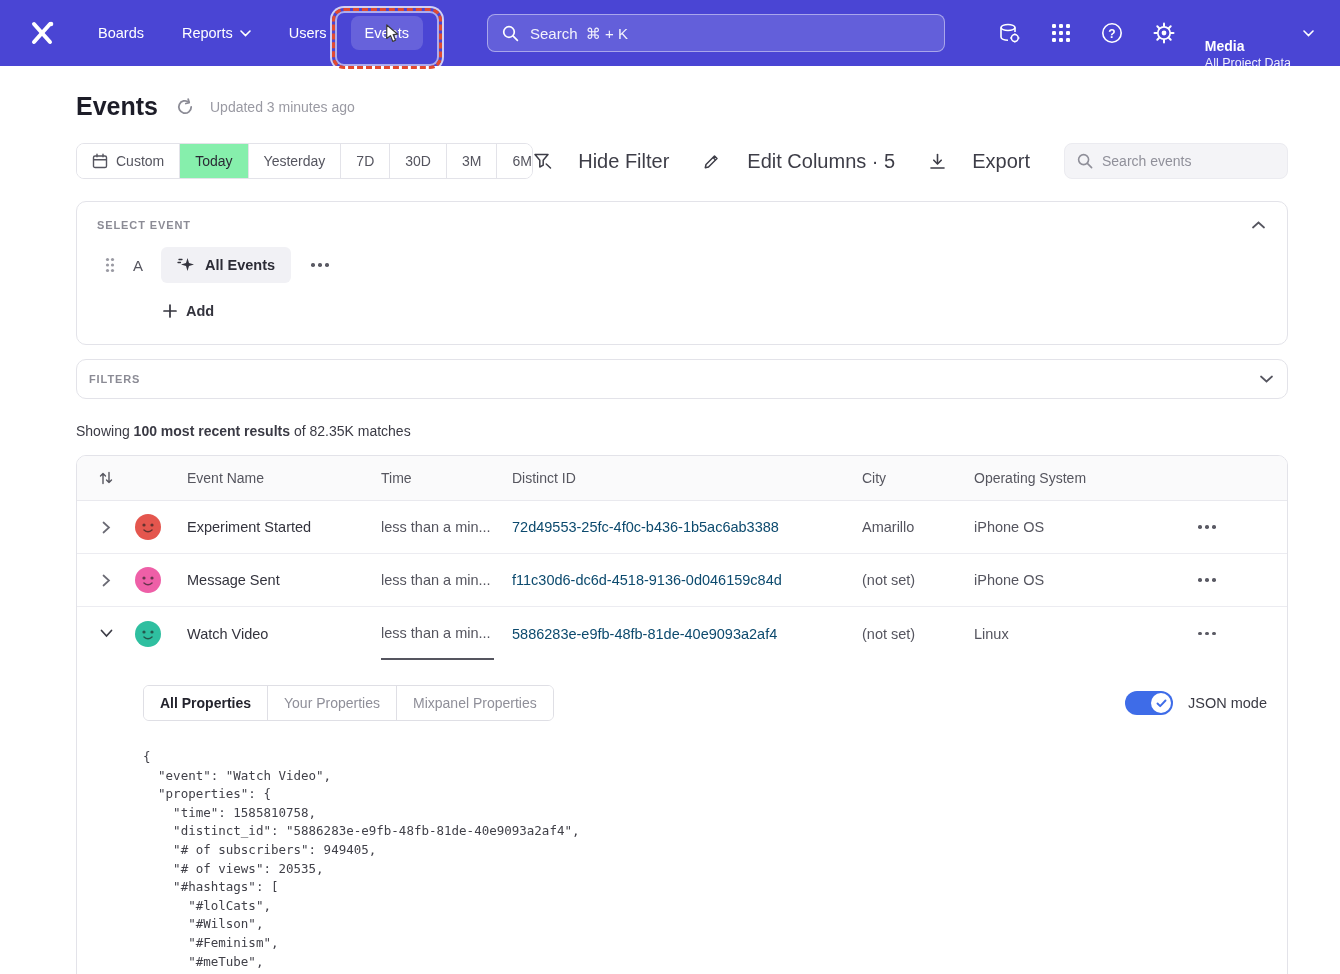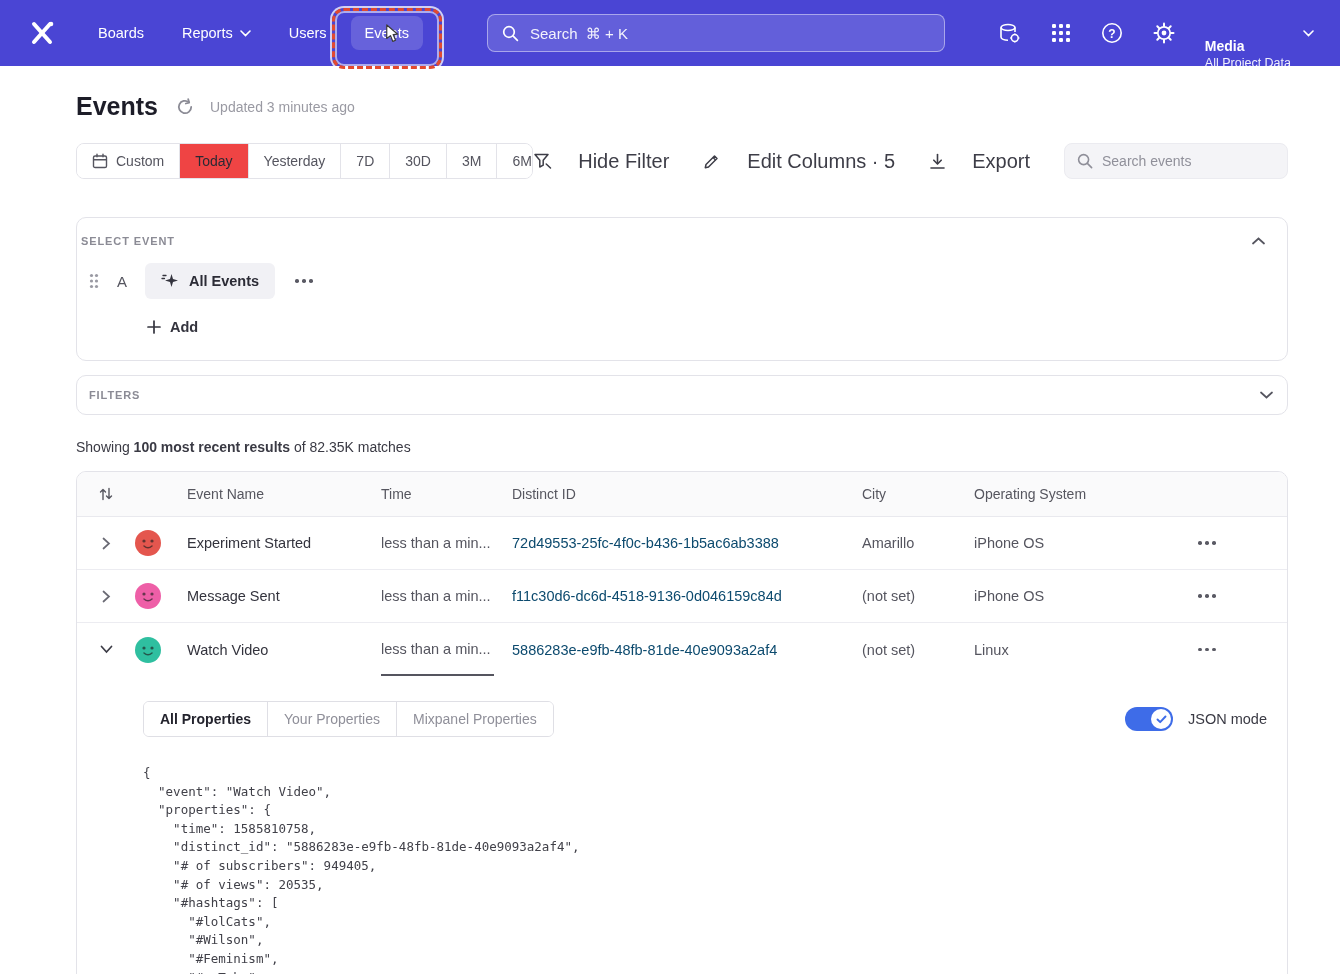--- a/index.html
+++ b/index.html
@@ -37,31 +37,31 @@
   .page-title { font-size:25px; font-weight:700; color:#1d1d28; }
   .refresh-btn { cursor:pointer; display:flex; margin-left:2px; }
   .updated-text { font-size:14px; color:#9a9aa3; }
 
   .toolbar { margin-top:22px; display:flex; align-items:center; }
   .segmented { display:inline-flex; border:1px solid #e3e3e9; border-radius:8px;
     overflow:hidden; background:#fff; height:36px; }
   .seg-btn { display:flex; align-items:center; gap:8px; padding:0 15px; font-size:14px;
     color:#55555f; border-left:1px solid #e3e3e9; cursor:pointer; background:#fff; white-space:nowrap; }
   .seg-btn:first-child { border-left:none; }
-  .seg-btn.selected { background:#ef4444; color:#2a2a34; }
+  .seg-btn.selected { background:#86efac; color:#2a2a34; }
   .toolbar-right { margin-left:auto; display:flex; align-items:center; gap:34px; }
   .tool-btn { display:flex; align-items:center; gap:26px; font-size:20px; color:#3d3d47; cursor:pointer; white-space:nowrap; }
   .search-events { width:224px; height:36px; background:#f4f4f7; border:1px solid #ebebf0;
     border-radius:8px; display:flex; align-items:center; gap:9px; padding:0 12px; }
   .search-events input { flex:1; min-width:0; background:transparent; border:none; outline:none;
     font-size:14px; color:#55555f; font-family:"Liberation Sans", sans-serif; }
   .search-events input::placeholder { color:#90909a; }
 
   .card { border:1px solid #e3e3e9; border-radius:10px; background:#fff; }
-  .select-card { margin-top:38px; padding:17px 20px 22px 4px; }
+  .select-card { margin-top:22px; padding:17px 20px 22px 20px; }
   .card-header { display:flex; align-items:center; justify-content:space-between; }
   .card-title { font-size:11px; font-weight:700; letter-spacing:0.9px; color:#8b8b95; }
   .chev-btn { cursor:pointer; display:flex; padding:2px; }
 
   .event-row { display:flex; align-items:center; margin-top:16px; gap:16px; padding-left:8px; }
   .row-letter { font-size:15px; color:#55555f; width:14px; text-align:center; }
   .event-pill { display:flex; align-items:center; gap:10px; background:#f1f1f5; border-radius:6px;
     height:36px; padding:0 16px; font-size:14.5px; font-weight:600; color:#2c2c36; cursor:pointer; }
   .dots-btn { display:flex; gap:3.5px; align-items:center; cursor:pointer; padding:6px 4px; }
   .dots-btn i { width:3.5px; height:3.5px; border-radius:50%; background:#5a5a64; }

